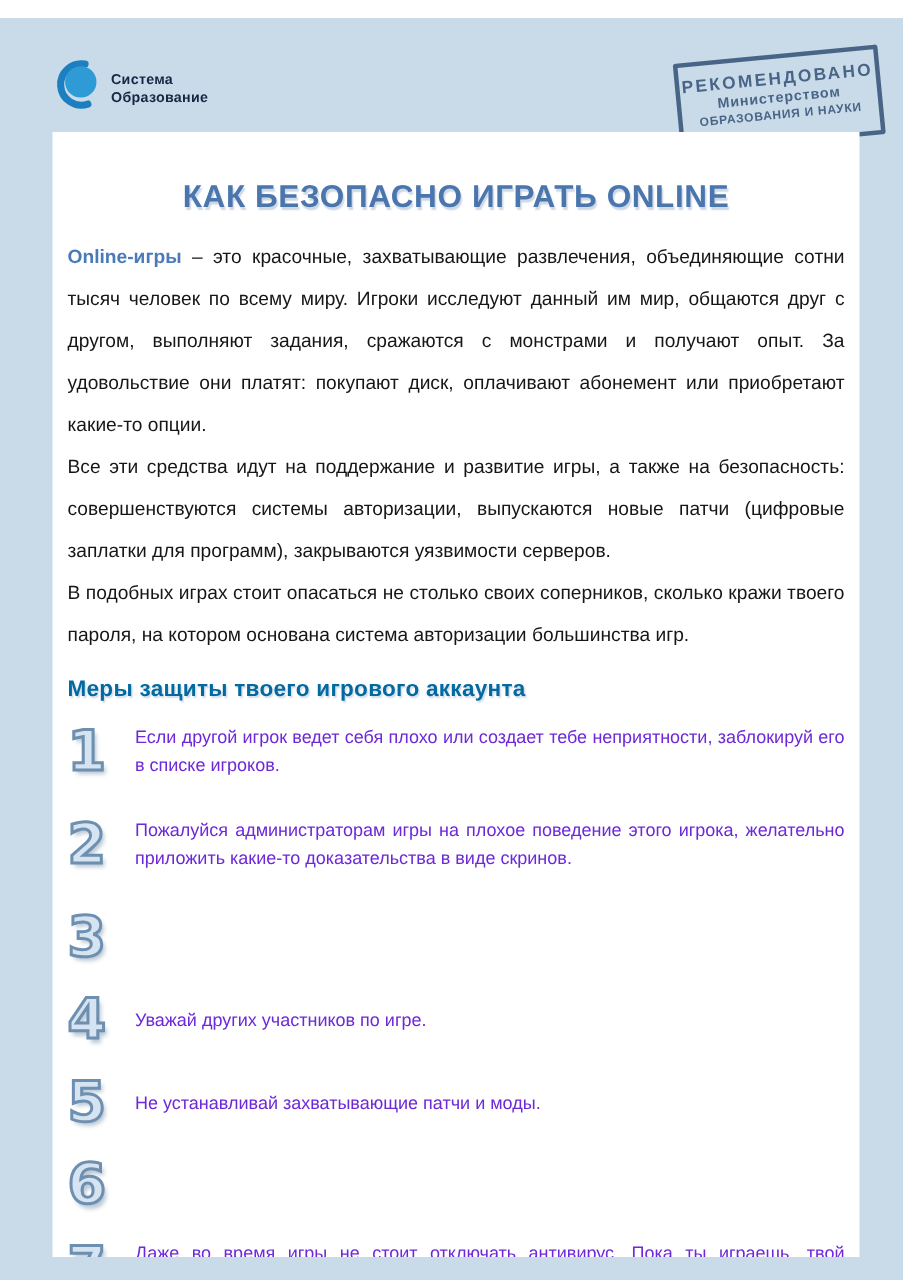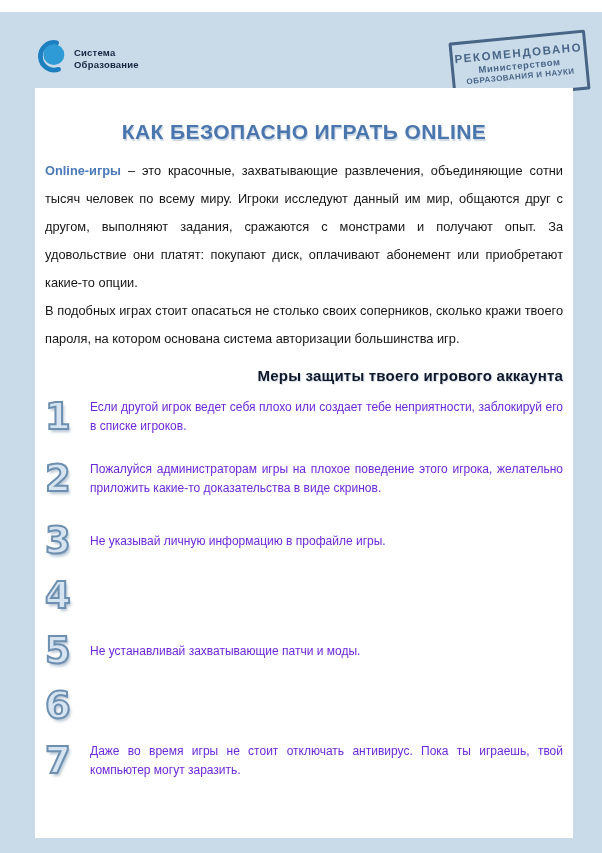--- a/index.html
+++ b/index.html
@@ -56,22 +56,22 @@
     line-height:16px;
   }
   .body-text{margin-top:11px;}
   .body-text p{
     margin:0;
     font-size:12.8px;line-height:28px;color:#161616;
     text-align:justify;
   }
   .lead{color:#4a7ab8;font-weight:bold;}
   .section-title{
-    margin:13px 0 11px 0;text-align:right;
-    color:#0f172a;font-size:15px;font-weight:bold;letter-spacing:.2px;
+    margin:13px 0 11px 0;text-align:left;
+    color:#0369a1;font-size:15px;font-weight:bold;letter-spacing:.2px;
     line-height:20px;
     text-shadow:1px 1px 1px rgba(110,140,180,.3);
   }
   
   .rules{margin-top:0;}
   .rule{display:flex;align-items:center;gap:9px;margin-bottom:15px;}
   .rule:nth-child(1),.rule:nth-child(2){margin-bottom:22px;}
   .rule-num{
     flex:none;width:36px;
     font-family:"DejaVu Sans",sans-serif;
@@ -107,40 +107,41 @@
   <div class="stamp-l1">РЕКОМЕНДОВАНО</div>
   <div class="stamp-l2">Министерством</div>
   <div class="stamp-l3">образования и науки</div>
 </div>
 
 <div class="card">
   <h1 class="title">КАК БЕЗОПАСНО ИГРАТЬ ONLINE</h1>
 
   <div class="body-text">
     <p><span class="lead">Online-игры</span><span> – это красочные, захватывающие развлечения, объединяющие сотни тысяч человек по всему миру. Игроки исследуют данный им мир, общаются друг с другом, выполняют задания, сражаются с монстрами и получают опыт. За удовольствие они платят: покупают диск, оплачивают абонемент или приобретают какие-то опции.</span></p>
+    <p>Все эти средства идут на поддержание и развитие игры, а также на безопасность: совершенствуются системы авторизации, выпускаются новые патчи (цифровые заплатки для программ), закрываются уязвимости серверов.</p>
     <p>В подобных играх стоит опасаться не столько своих соперников, сколько кражи твоего пароля, на котором основана система авторизации большинства игр.</p>
   </div>
 
   <h2 class="section-title">Меры защиты твоего игрового аккаунта</h2>
 
   <div class="rules">
     <div class="rule">
       <div class="rule-num">1</div>
       <div class="rule-text">Если другой игрок ведет себя плохо или создает тебе неприятности, заблокируй его в списке игроков.</div>
     </div>
     <div class="rule">
       <div class="rule-num">2</div>
       <div class="rule-text">Пожалуйся администраторам игры на плохое поведение этого игрока, желательно приложить какие-то доказательства в виде скринов.</div>
     </div>
     <div class="rule">
       <div class="rule-num">3</div>
-      <div class="rule-text">Не указывай личную информацию в профайле игры.</div>
     </div>
     <div class="rule">
       <div class="rule-num">4</div>
+      <div class="rule-text">Уважай других участников по игре.</div>
     </div>
     <div class="rule">
       <div class="rule-num">5</div>
       <div class="rule-text">Не устанавливай захватывающие патчи и моды.</div>
     </div>
     <div class="rule">
       <div class="rule-num">6</div>
     </div>
     <div class="rule">
       <div class="rule-num">7</div>

